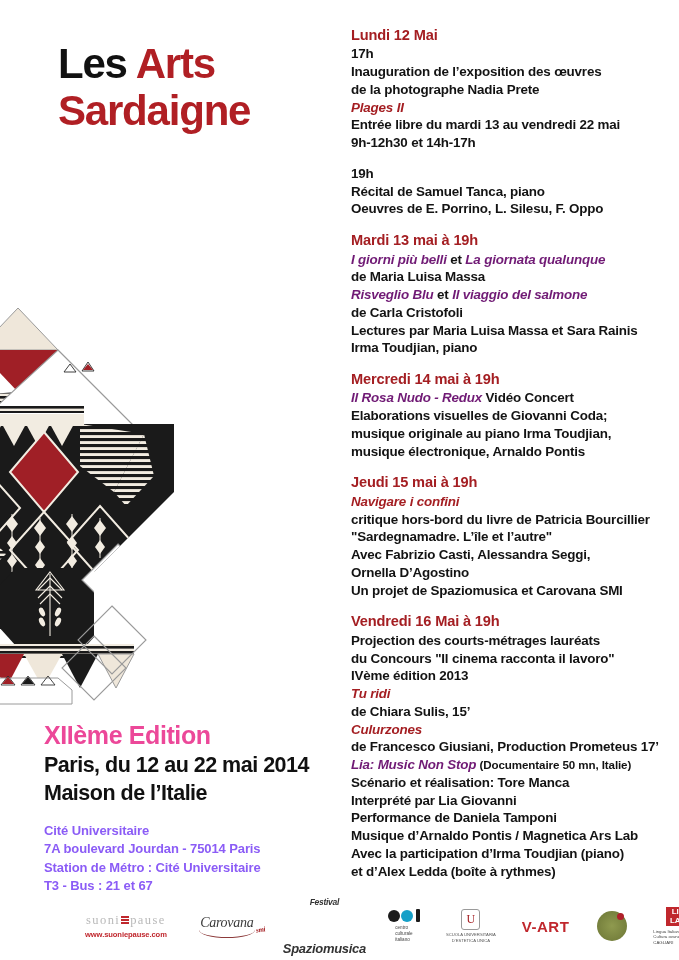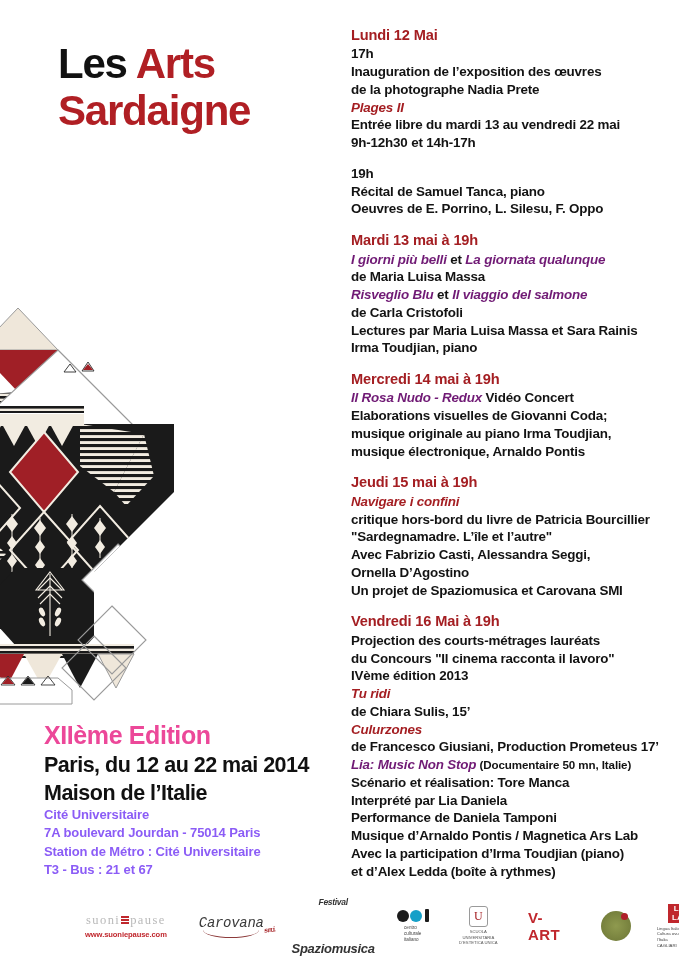--- a/index.html
+++ b/index.html
@@ -39,21 +39,21 @@
   .edition-title{
     font-size:25px;font-weight:bold;color:#ec4899;letter-spacing:-0.4px;
     line-height:1.1;margin-bottom:3px;
   }
   .edition-dates{
     font-size:21.5px;font-weight:bold;color:#111;letter-spacing:-0.5px;
     line-height:1.15;margin-bottom:4px;
   }
   .venue-name{
     font-size:21.5px;font-weight:bold;color:#111;letter-spacing:-0.5px;
-    line-height:1.15;margin-bottom:0;
+    line-height:1.15;margin-bottom:16px;
   }
   .venue-line{
     font-size:13px;font-weight:bold;color:#8b5cf6;line-height:1.42;letter-spacing:-0.1px;
   }
 
   
   .program{
     position:absolute;left:351px;top:26px;width:320px;
     color:#111;
   }
@@ -91,21 +91,21 @@
   .suoni-bars{
     display:inline-block;width:8px;height:9px;margin:0 1px;
     background:repeating-linear-gradient(to bottom,#C0272D 0,#C0272D 2px,#fff 2px,#fff 3px);
   }
   .suoni-url{
     font-size:7.6px;font-weight:bold;color:#C0272D;letter-spacing:-0.1px;margin-top:2px;
   }
   .lg-carovana{margin-left:32px;}
   .carovana-word{
     font-size:14px;color:#3a3a3a;font-style:italic;
-    font-family:Liberation Mono, monospace;letter-spacing:-0.3px;
+    font-family:Liberation Serif, serif;letter-spacing:-0.3px;
     position:relative;
   }
   .carovana-smi{
     font-size:7px;color:#A41E22;font-style:italic;font-weight:bold;
     position:absolute;right:-12px;bottom:-3px;transform:rotate(-8deg);
   }
   .carovana-swoosh{
     width:56px;height:7px;margin-top:-1px;
     border-bottom:1.5px solid #8c3a3a;border-radius:0 0 50% 50%/0 0 100% 100%;
   }
@@ -330,21 +330,21 @@
         <div class="day-head">Vendredi 16 Mai à 19h</div>
         <div class="p-line">Projection des courts-métrages lauréats</div>
         <div class="p-line">du Concours "Il cinema racconta il lavoro"</div>
         <div class="p-line">IVème édition 2013</div>
         <div class="p-line ital">Tu ridi</div>
         <div class="p-line">de Chiara Sulis, 15’</div>
         <div class="p-line ital">Culurzones</div>
         <div class="p-line">de Francesco Giusiani, Production Prometeus 17’</div>
         <div class="p-line"><span class="it-red">Lia: Music Non Stop</span><span class="blk small">  (Documentaire 50 mn, Italie)</span></div>
         <div class="p-line">Scénario et réalisation: Tore Manca</div>
-        <div class="p-line">Interprété par Lia Daniela</div>
+        <div class="p-line">Interprété par Lia Giovanni</div>
         <div class="p-line">Performance de Daniela Tamponi</div>
         <div class="p-line">Musique d’Arnaldo Pontis / Magnetica Ars Lab</div>
         <div class="p-line">Avec la participation d’Irma Toudjian (piano)</div>
         <div class="p-line">et d’Alex Ledda (boîte à rythmes)</div>
       </div>
     </div>
 
   <div class="logo-strip">
 
     <div class="logo lg-suoni">

